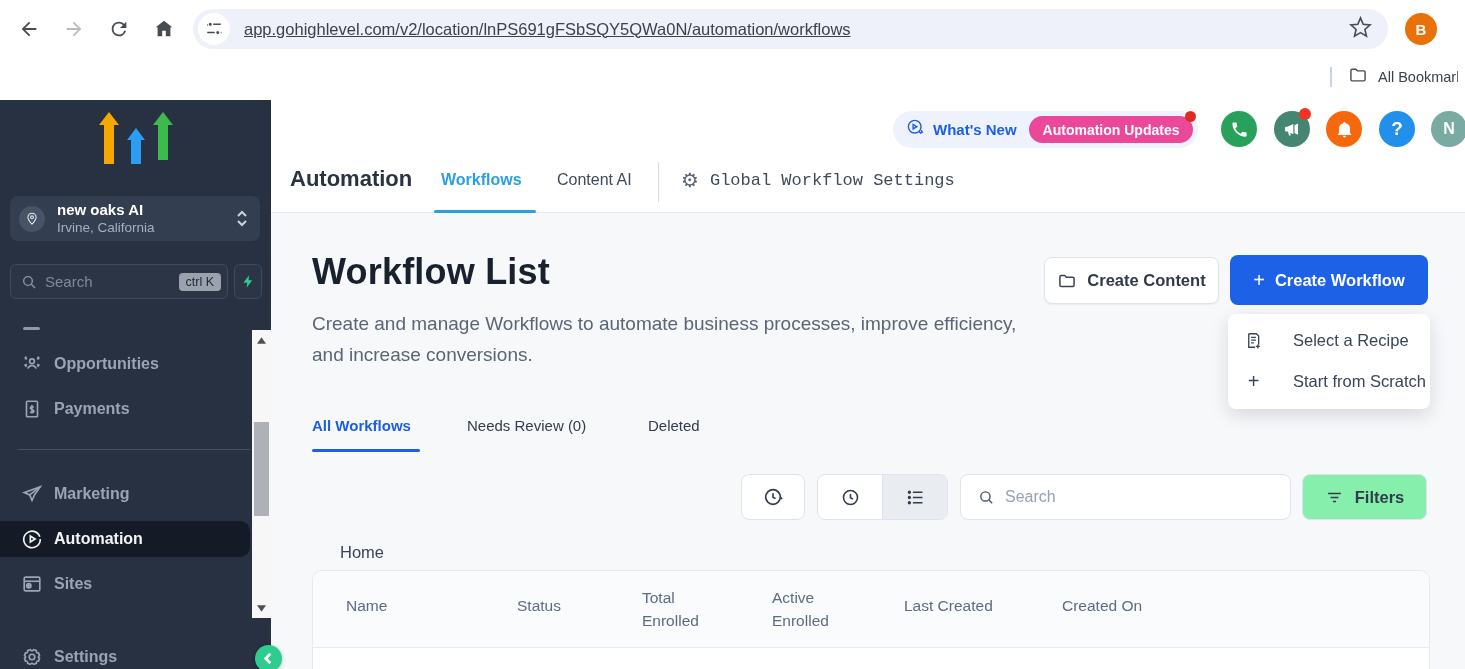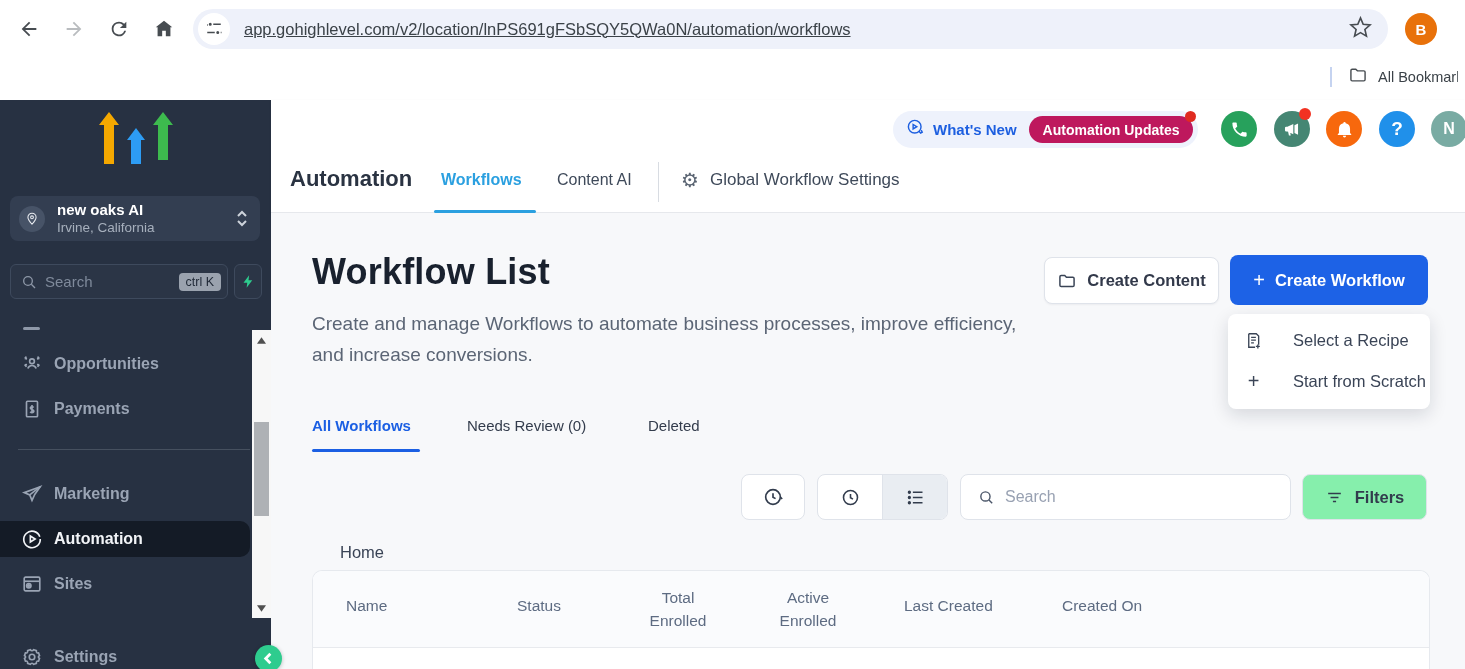--- a/index.html
+++ b/index.html
@@ -56,34 +56,34 @@
   .sb-arrow svg { width:9px; height:7px; fill:#505050; }
   .sb-thumb { position:absolute; left:2px; top:92px; width:15px; height:94px; background:#aeb1b5; cursor:grab; }
   .collapse-btn { position:absolute; left:255px; top:645px; width:27px; height:27px; border-radius:50%; background:#2ecc8e; color:#fff; display:flex; align-items:center; justify-content:center; cursor:pointer; z-index:30; box-shadow:0 1px 4px rgba(0,0,0,.25); }
   .collapse-btn svg { width:13px; height:13px; fill:none; stroke:#fff; stroke-width:3; }
 
   
   .app-header { position:absolute; left:271px; top:100px; width:1194px; height:113px; background:#fff; border-bottom:1px solid #e6e8ec; box-shadow:0 1px 3px rgba(20,30,50,.06); }
   .whatsnew-wrap { position:absolute; left:622px; top:11px; height:37px; background:#eef2fc; border-radius:19px; display:flex; align-items:center; padding:0 5px 0 13px; cursor:pointer; }
   .whatsnew-wrap .wn-icon svg { width:19px; height:19px; fill:none; stroke:#1d5fe0; stroke-width:1.8; }
   .wn-label { margin:0 12px 0 8px; color:#1d5fe0; font-size:15px; font-weight:bold; white-space:nowrap; }
-  .au-pill { position:relative; background:#be185d; border-radius:15px; height:27px; display:flex; align-items:center; padding:0 14px; color:#fff; font-size:14px; font-weight:bold; white-space:nowrap; }
+  .au-pill { position:relative; background:#ec4899; border-radius:15px; height:27px; display:flex; align-items:center; padding:0 14px; color:#fff; font-size:14px; font-weight:bold; white-space:nowrap; }
   .au-dot { position:absolute; right:-3px; top:-5px; width:11px; height:11px; border-radius:50%; background:#e02b20; }
   .circle-btn { position:absolute; top:11px; width:36px; height:36px; border-radius:50%; display:flex; align-items:center; justify-content:center; cursor:pointer; }
   .circle-btn svg { width:19px; height:19px; fill:#fff; }
   .circle-btn .qmark { color:#fff; font-size:19px; font-weight:bold; }
   .notif-dot { position:absolute; right:-1px; top:-3px; width:12px; height:12px; border-radius:50%; background:#f23222; }
   .hd-title { position:absolute; left:19px; top:66px; font-size:22px; font-weight:bold; color:#2a3342; }
   .hd-tab { position:absolute; top:71px; font-size:16px; color:#3f4a5a; cursor:pointer; }
   .hd-tab.active { color:#2ba0e0; font-weight:600; }
   .hd-tab-underline { position:absolute; left:163px; top:110px; width:102px; height:3px; background:#2ba0e0; border-radius:2px; }
   .hd-vdiv { position:absolute; left:387px; top:62px; width:1px; height:40px; background:#d8dce2; }
   .gws { position:absolute; left:410px; top:68px; display:flex; align-items:center; gap:11px; cursor:pointer; }
   .gws .gear-glyph { font-size:20px; color:#5a6472; }
-  .gws span.gws-label { font-size:17px; color:#3f4a5a; }
+  .gws span.gws-label { font-size:17px; color:#3f4a5a;font-family:Liberation Mono, monospace; }
 
   
   .content { position:absolute; left:271px; top:213px; width:1194px; height:456px; background:#f7f8fa; }
   .page-title { position:absolute; left:41px; top:38px; font-size:36px; font-weight:bold; color:#19212e; letter-spacing:.2px; }
   .page-desc { position:absolute; left:41px; top:95px; width:705px; font-size:19px; line-height:31px; color:#5b6575; }
   .btn-folder { position:absolute; left:773px; top:44px; width:175px; height:47px; background:#fff; border:1px solid #dfe3ea; border-radius:8px; display:flex; align-items:center; justify-content:center; gap:10px; cursor:pointer; box-shadow:0 1px 2px rgba(16,24,40,.05); }
   .btn-folder svg { width:20px; height:20px; fill:none; stroke:#3a4456; stroke-width:1.8; }
   .btn-folder span { font-size:16.5px; font-weight:600; color:#32394a; }
   .btn-create { position:absolute; left:959px; top:42px; width:198px; height:50px; background:#1d62e6; border-radius:8px; display:flex; align-items:center; justify-content:center; gap:10px; cursor:pointer; }
   .btn-create .plus { color:#fff; font-size:20px; font-weight:400; line-height:20px; }
@@ -104,21 +104,21 @@
   .seg-half.selected { background:#e9edf2; }
   .seg-div { width:1px; background:#dfe3ea; }
   .tb-search { position:absolute; left:689px; top:261px; width:331px; height:46px; background:#fff; border:1px solid #dfe3ea; border-radius:8px; display:flex; align-items:center; }
   .tb-search svg { width:17px; height:17px; margin-left:17px; fill:none; stroke:#4a5568; stroke-width:2; }
   .tb-search input { flex:1; margin-left:10px; border:none; outline:none; font-size:16px; color:#333; background:transparent; font-family:inherit; }
   .tb-search input::placeholder { color:#98a1b2; }
   .btn-filters { position:absolute; left:1031px; top:261px; width:125px; height:46px; background:#86efac; border:1px solid #dfe3ea; border-radius:8px; display:flex; align-items:center; justify-content:center; gap:11px; cursor:pointer; }
   .btn-filters svg { width:19px; height:19px; stroke:#323c4d; stroke-width:2; fill:none; }
   .btn-filters span { font-size:16.5px; font-weight:600; color:#323c4d; }
   .breadcrumb { position:absolute; left:69px; top:330px; font-size:16.5px; color:#3a4456; cursor:pointer; }
-  .wf-table { position:absolute; left:41px; top:357px; width:1118px; height:99px; background:#fff; border:1px solid #e6e9ee; border-bottom:none; border-radius:10px 10px 0 0; overflow:hidden;text-align:center; }
+  .wf-table { position:absolute; left:41px; top:357px; width:1118px; height:99px; background:#fff; border:1px solid #e6e9ee; border-bottom:none; border-radius:10px 10px 0 0; overflow:hidden; }
   .wf-thead { position:relative; height:77px; background:#fafbfd; border-bottom:1px solid #e8eaee; }
   .th { position:absolute; font-size:15.5px; color:#5d6b82; top:26px; }
   .th.two-line { top:15px; width:72px; line-height:23px; }
 
   input { caret-color:transparent; }
 </style>
 </head>
 <body>
 
 <div class="screen">

